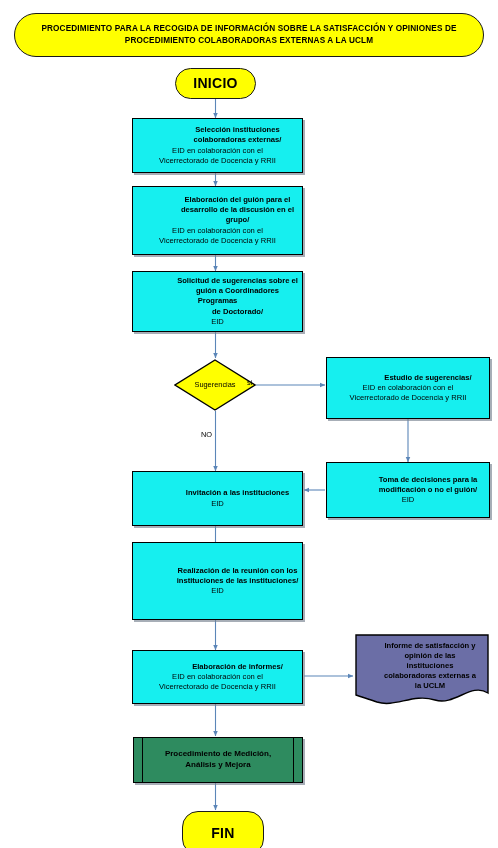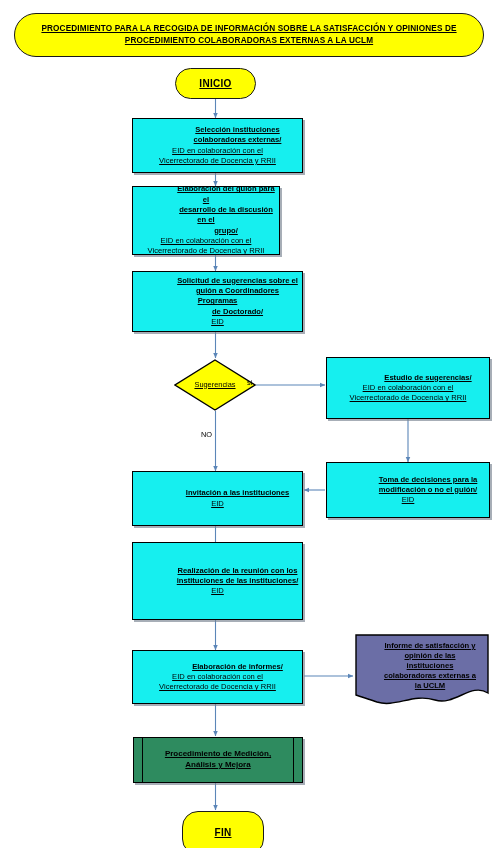--- a/index.html
+++ b/index.html
@@ -20,21 +20,20 @@
   }
   .node {
     position: absolute;
     box-sizing: border-box;
     display: flex;
     align-items: center;
     justify-content: flex-end;
     text-align: center;
     color: #000000;
     line-height: 1.18;
-    text-decoration: underline;
   }
   .node .txt {
     width: 100%;
     padding: 0 3px;
   }
 
   
   .banner {
     left: 14px;
     top: 13px;
@@ -47,21 +46,21 @@
     font-weight: bold;
     letter-spacing: 0.15px;
   }
   .banner .txt { line-height: 1.45; padding: 0 16px; }
 
   
   .terminator {
     background: #ffff00;
     border: 1.4px solid #1a1a1a;
     border-radius: 16px;
-    font-size: 10px;
+    font-size: 14px;
     font-weight: bold;
     letter-spacing: .3px;
   }
   #inicio { left: 175px; top: 68px; width: 81px; height: 31px; }
   #fin    { left: 182px; top: 811px; width: 82px; height: 44px; }
 
   
   .process {
     background: #16efef;
     border: 1.6px solid #000000;
@@ -183,21 +182,21 @@
 
   <div class="node process" style="left:132px; top:118px; width:171px; height:55px;">
     <div class="txt">
       <b>Selección instituciones</b><br>
       <b>colaboradoras externas/</b><br>
       <span class="sub">EID en colaboración con el</span><br>
       <span class="sub">Vicerrectorado de Docencia y RRII</span>
     </div>
   </div>
 
-  <div class="node process" style="left:132px; top:186px; width:148px; height:69px;">
+  <div class="node process" style="left:132px; top:186px; width:171px; height:69px;">
     <div class="txt">
       <b>Elaboración del guión para el</b><br>
       <b>desarrollo de la discusión en el</b><br>
       <b>grupo/</b><br>
       <span class="sub">EID en colaboración con el</span><br>
       <span class="sub">Vicerrectorado de Docencia y RRII</span>
     </div>
   </div>
 
   <div class="node process" style="left:132px; top:271px; width:171px; height:61px;">

